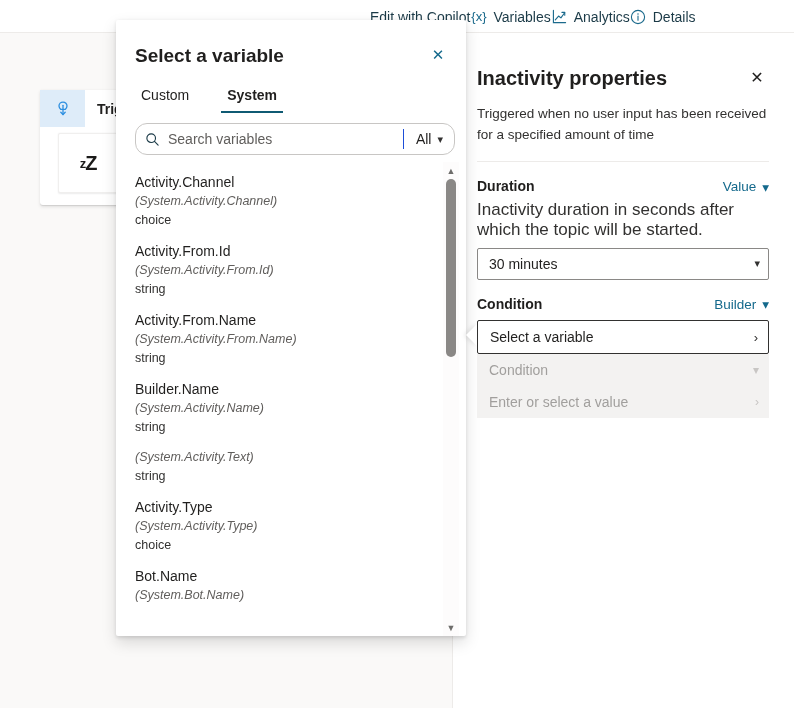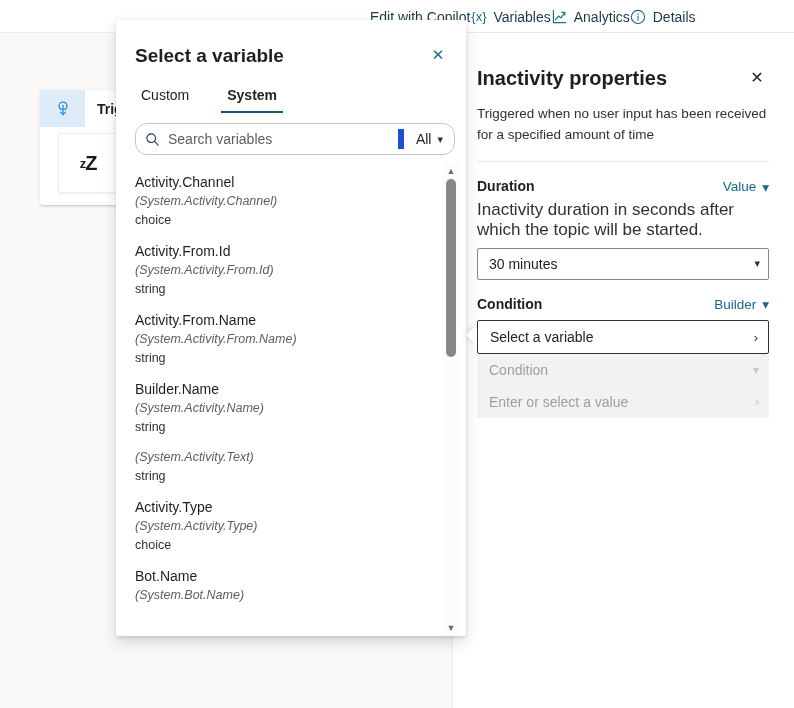--- a/index.html
+++ b/index.html
@@ -154,21 +154,21 @@
     display: flex; align-items: center; background: #ffffff;
   }
   .search-icon { width: 32px; display: flex; align-items: center; justify-content: center; color: #1b3a47; }
   .search-input {
     flex: 1; border: none; outline: none; font-size: 14px; color: #201f1e;
     font-family: inherit; background: transparent; padding: 0;
   }
   .search-input::placeholder { color: #605e5c; }
   .search-filter {
     display: flex; align-items: center; gap: 6px; padding: 0 11px 0 12px;
-    border-left: 6px solid #1d4ed8; height: 20px; font-size: 14px; color: #201f1e; cursor: pointer;
+    border-left: 1px solid #1d4ed8; height: 20px; font-size: 14px; color: #201f1e; cursor: pointer;
   }
   .search-filter .chev { font-size: 11px; color: #323130; }
 
   .var-list-wrap { position: relative; flex: 1; margin-top: 7px; overflow: hidden; }
   .var-list { position: absolute; inset: 0; padding: 5px 0 0 19px; overflow: hidden; }
   .var-item { padding: 5px 0 6px; cursor: pointer; }
   .var-name { font-size: 14px; color: #201f1e; line-height: 20px; }
   .var-path { font-size: 12.5px; color: #605e5c; font-style: italic; line-height: 19px; }
   .var-type { font-size: 12.5px; color: #323130; line-height: 19px; }
 

